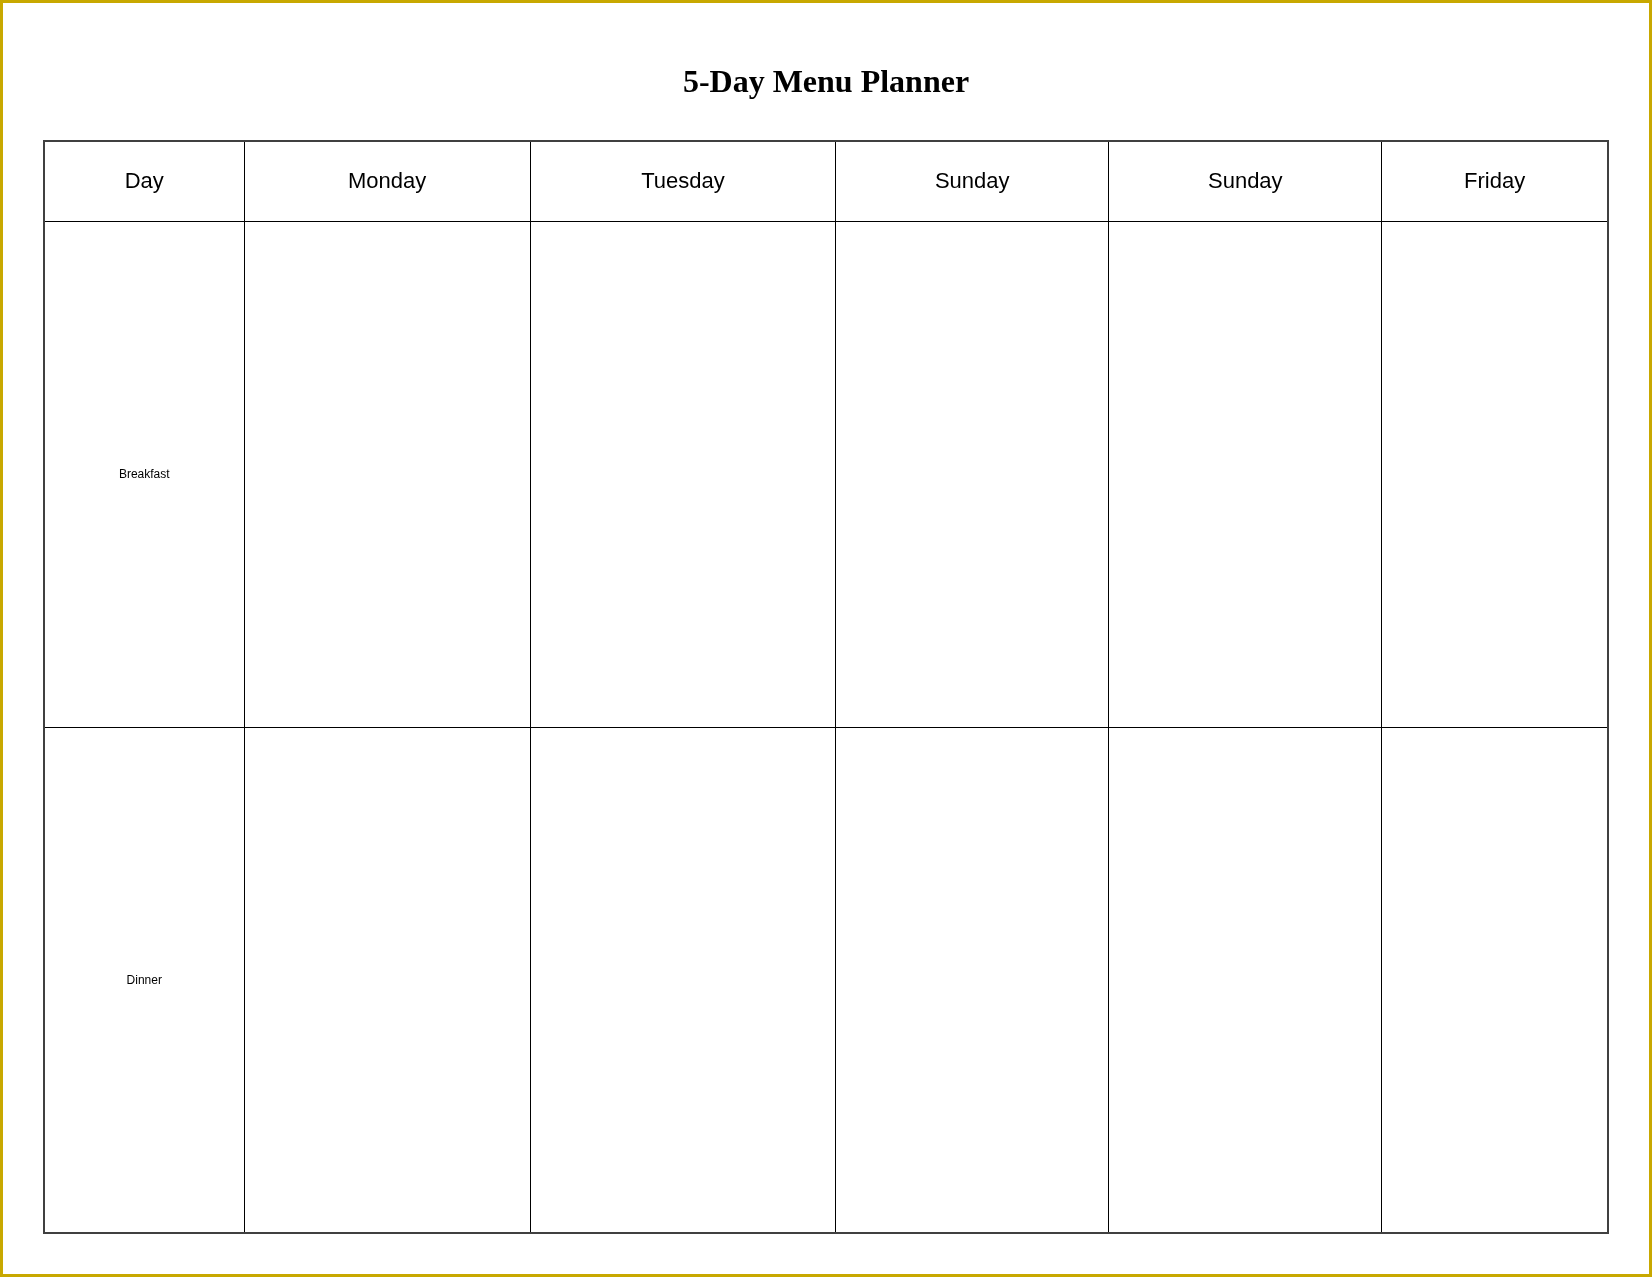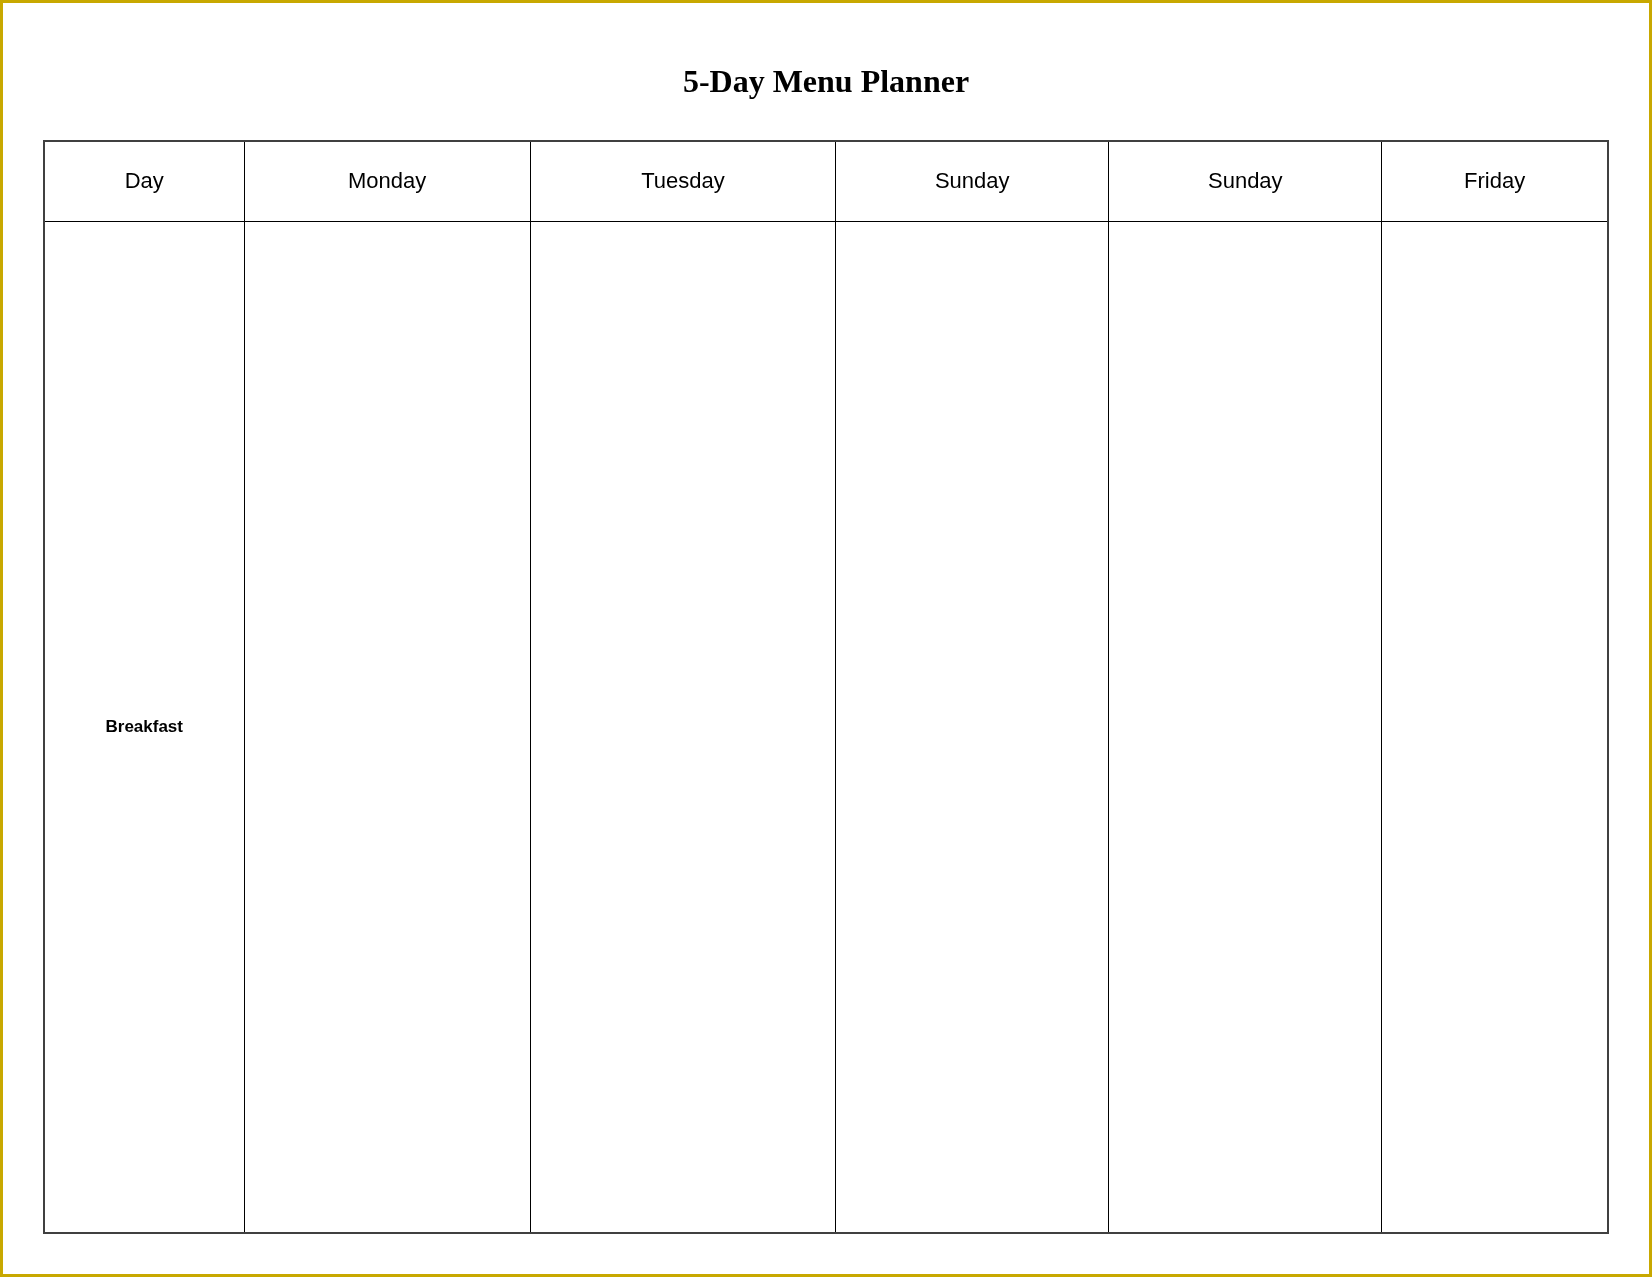--- a/index.html
+++ b/index.html
@@ -49,22 +49,22 @@
       height: 80px;
       font-weight: normal;
       font-size: 22px;
     }
 
     .planner-table tbody tr td {
       height: 220px;
     }
 
     .planner-table tbody tr td:first-child {
-      font-size: 17px;
-      font-weight: bold;
+      font-size: 12px;
+      font-weight: normal;
     }
 
     .col-day {
       width: 200px;
     }
     .col-weekday {
       width: calc((100% - 200px) / 5);
       margin-left: 43px;
     }
   </style>
@@ -86,14 +86,22 @@
   </thead>
   <tbody>
     <tr>
       <td class="col-day">Breakfast</td>
       <td class="col-weekday"></td>
       <td class="col-weekday"></td>
       <td class="col-weekday"></td>
       <td class="col-weekday"></td>
       <td class="col-weekday"></td>
     </tr>
+    <tr>
+      <td class="col-day">Dinner</td>
+      <td class="col-weekday"></td>
+      <td class="col-weekday"></td>
+      <td class="col-weekday"></td>
+      <td class="col-weekday"></td>
+      <td class="col-weekday"></td>
+    </tr>
   </tbody>
 </table>
 
 </body></html>

